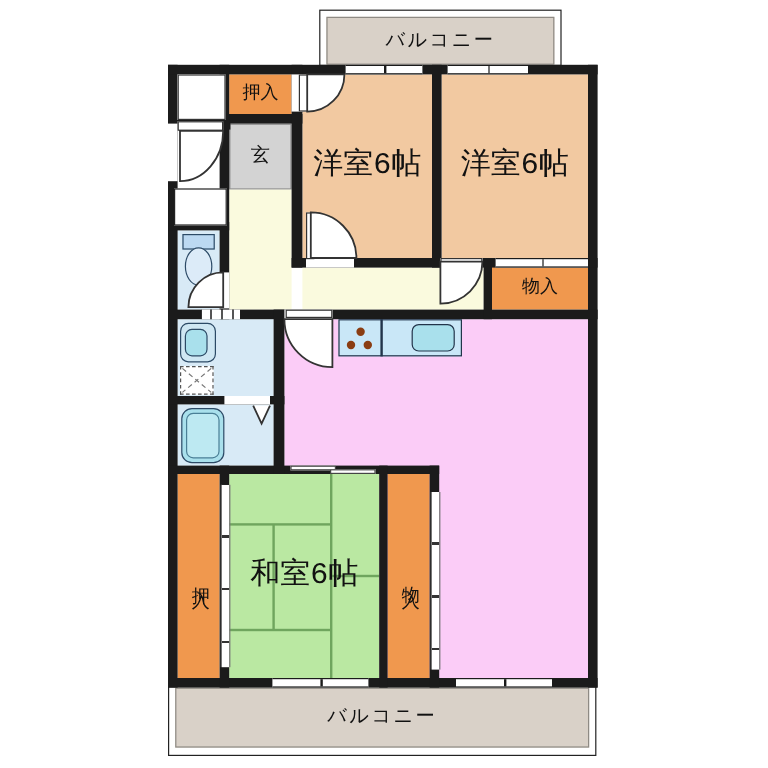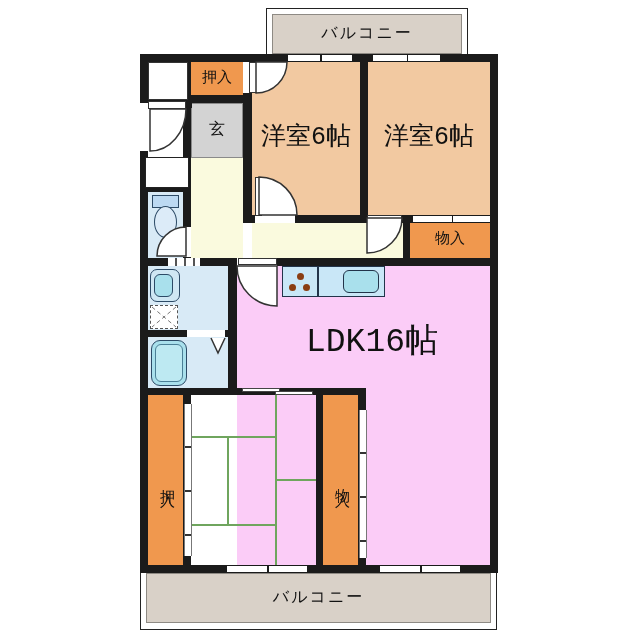--- a/index.html
+++ b/index.html
@@ -51,26 +51,28 @@
   </div>
   <div class="room" style="left:191px;top:103px;width:52px;height:55px;background:var(--c-entrance-floor);border:1.5px solid #8a8a8a;">
     <span class="lbl" style="font-size:16px;">玄</span>
   </div>
   <div class="room" style="left:191px;top:158px;width:52px;height:100px;background:var(--c-hallway);"></div>
   <div class="room" style="left:252px;top:223px;width:151px;height:35px;background:var(--c-hallway);"></div>
   <div class="room" style="left:410px;top:222px;width:80px;height:36px;background:var(--c-closet);">
     <span class="lbl" style="font-size:15px;">物入</span>
   </div>
   <div class="room" style="left:237px;top:266px;width:253px;height:299px;background:var(--c-ldk);"></div>
-  <div class="abs lbl" style="left:282px;top:326px;width:180px;text-align:center;font-size:33px;">LDK16帖</div>
 
   <div class="room" style="left:148px;top:192px;width:35px;height:66px;background:var(--c-water-room);"></div>
   <div class="room" style="left:148px;top:266px;width:80px;height:64px;background:var(--c-water-room);"></div>
   <div class="room" style="left:148px;top:337px;width:80px;height:51px;background:var(--c-water-room);"></div>
 
+  <div class="room" style="left:191px;top:395px;width:125px;height:170px;background:var(--c-tatami-room);">
+    <span class="lbl" style="font-size:25px;position:relative;z-index:3;">和室6帖</span>
+  </div>
 
   <div class="tat" style="left:275px;top:395px;width:2px;height:170px;"></div>
   <div class="tat" style="left:191px;top:436px;width:85px;height:2px;"></div>
   <div class="tat" style="left:191px;top:524px;width:85px;height:2px;"></div>
   <div class="tat" style="left:227px;top:437px;width:2px;height:88px;"></div>
   <div class="tat" style="left:276px;top:479px;width:40px;height:2px;"></div>
 
   <div class="room" style="left:148px;top:395px;width:35px;height:170px;background:var(--c-closet);">
     <span class="lbl vtext" style="font-size:15px;">押入</span>
   </div>

